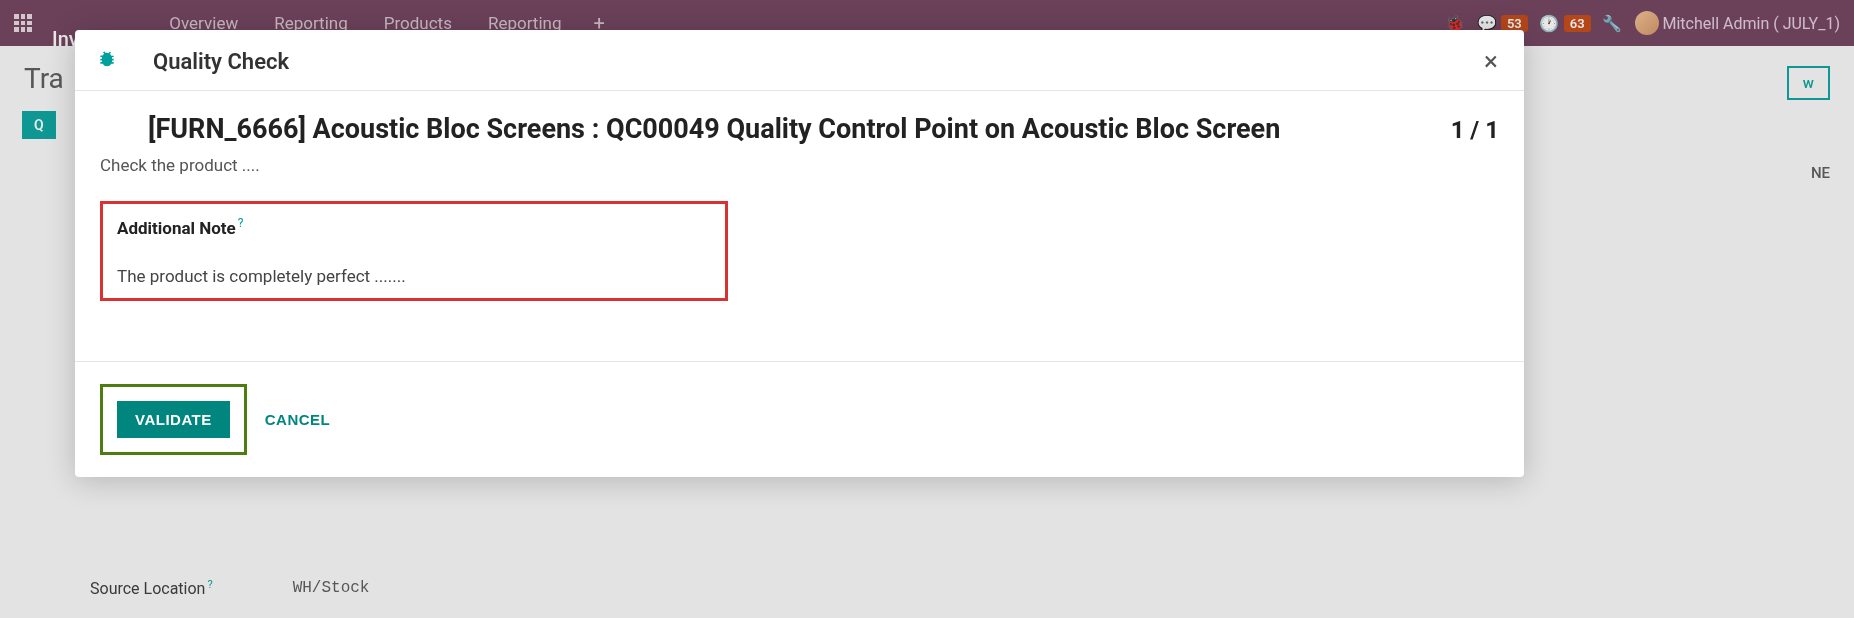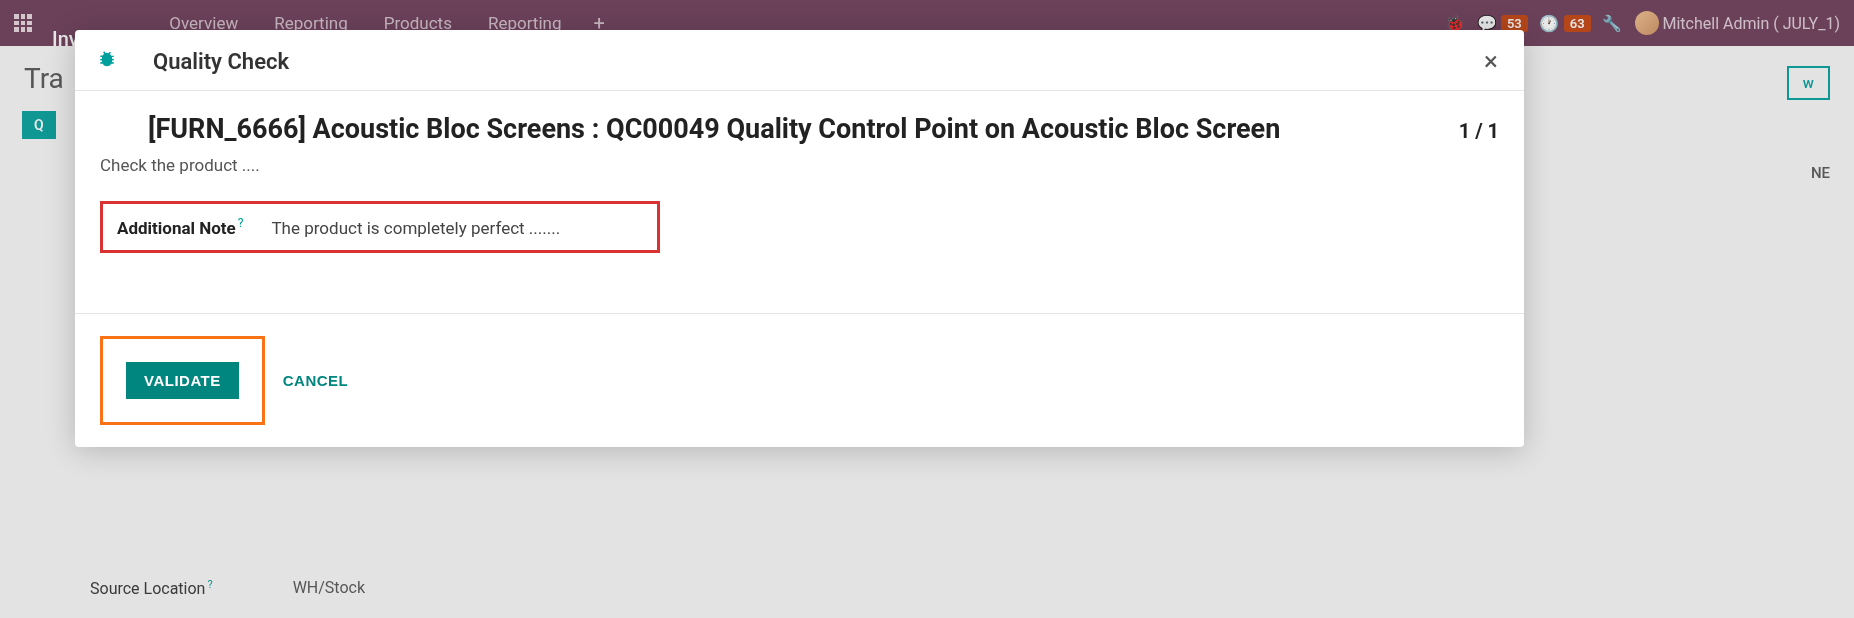--- a/index.html
+++ b/index.html
@@ -139,21 +139,21 @@
       display: flex;
       align-items: center;
       gap: 80px;
     }
     .bg-field-label {
       font-weight: 400;
       color: #333;
       font-size: 16px;
     }
     .bg-field-label sup { color: #00a09d; font-size: 11px; margin-left: 2px; }
-    .bg-field-value { color: #555; font-size: 16px; }
+    .bg-field-value { color: #555; font-size: 16px; font-family: Liberation Mono, monospace; }
     
     
     .modal-backdrop {
       position: absolute;
       inset: 0;
       background: rgba(100,100,100,0.15);
     }
     .modal {
       position: absolute;
       top: 30px;
@@ -199,59 +199,60 @@
       align-items: baseline;
       gap: 0;
       margin-left: 48px;
     }
     .qc-headline {
       font-size: 27px;
       font-weight: 700;
       color: #222;
     }
     .qc-pager {
-      font-size: 20px;
+      font-size: 24px;
       font-weight: 700;
       color: #222;
       white-space: nowrap;
     }
     .qc-subtitle {
       color: #555;
       font-size: 17px;
       margin-top: 10px;
     }
     .qc-note-box {
       margin-top: 26px;
       border: 3px solid #d93232;
       padding: 12px 14px;
       display: flex;
-      align-items: flex-end;
+      align-items: flex-start;
       gap: 28px;
-      width: 560px;
+      width: 628px;
+      flex-direction: column;
     }
     .qc-note-label {
       font-weight: 700;
       font-size: 17px;
       color: #222;
     }
     .qc-note-label sup { color: #00a09d; font-size: 12px; margin-left: 2px; font-weight: 400; }
     .qc-note-value {
       color: #444;
       font-size: 17px;
     }
     .modal-footer {
       border-top: 1px solid #e5e5e5;
       padding: 22px 25px;
       display: flex;
       align-items: center;
       gap: 18px;
     }
     .validate-highlight {
-      border: 3px solid #f97316;
-      padding: 23px;
+      border: 3px solid #4d7c0f;
+      padding: 14px;
       display: inline-block;
     }
     .btn-validate {
       background: #00867f;
       color: #fff;
       border: none;
       padding: 10px 18px;
       font-size: 15px;
       font-weight: 600;
       letter-spacing: 0.5px;

